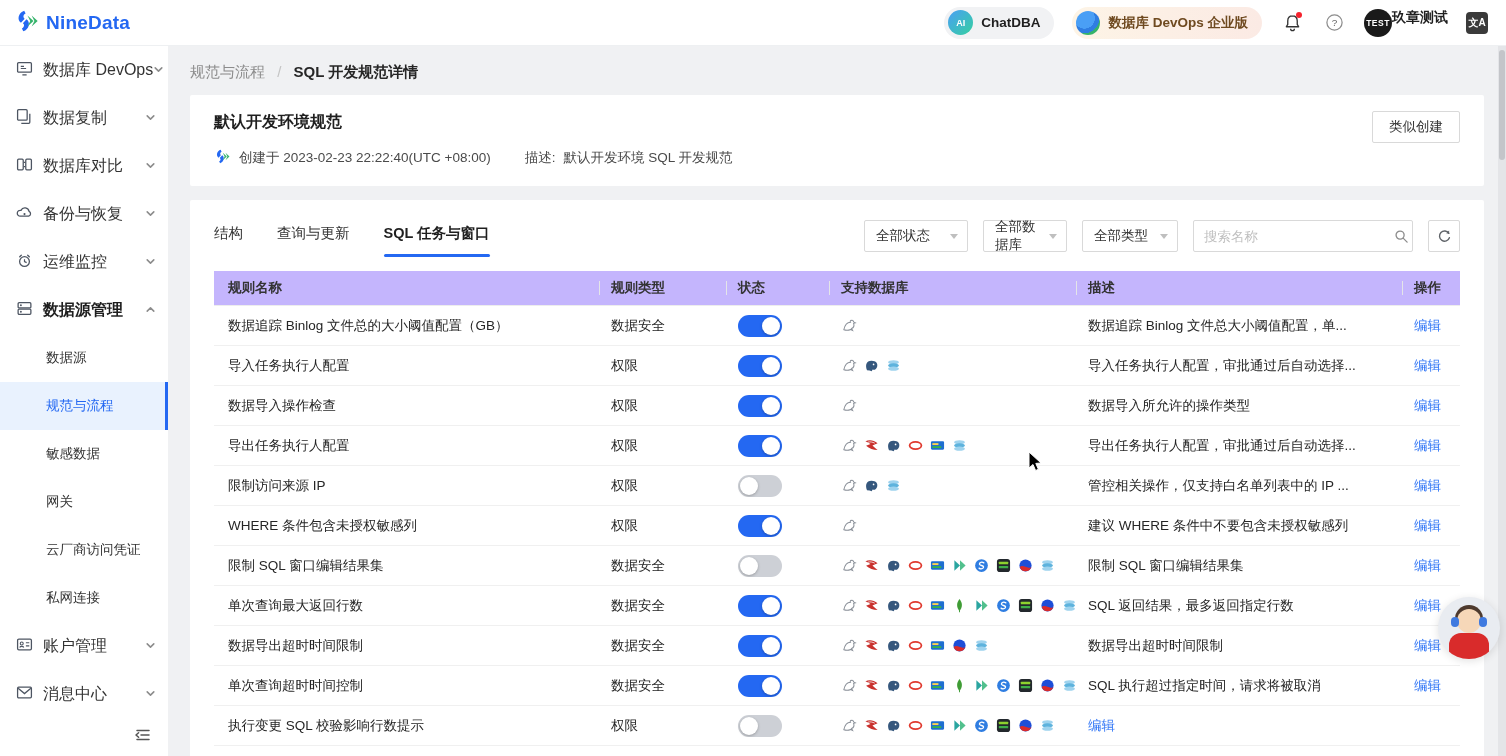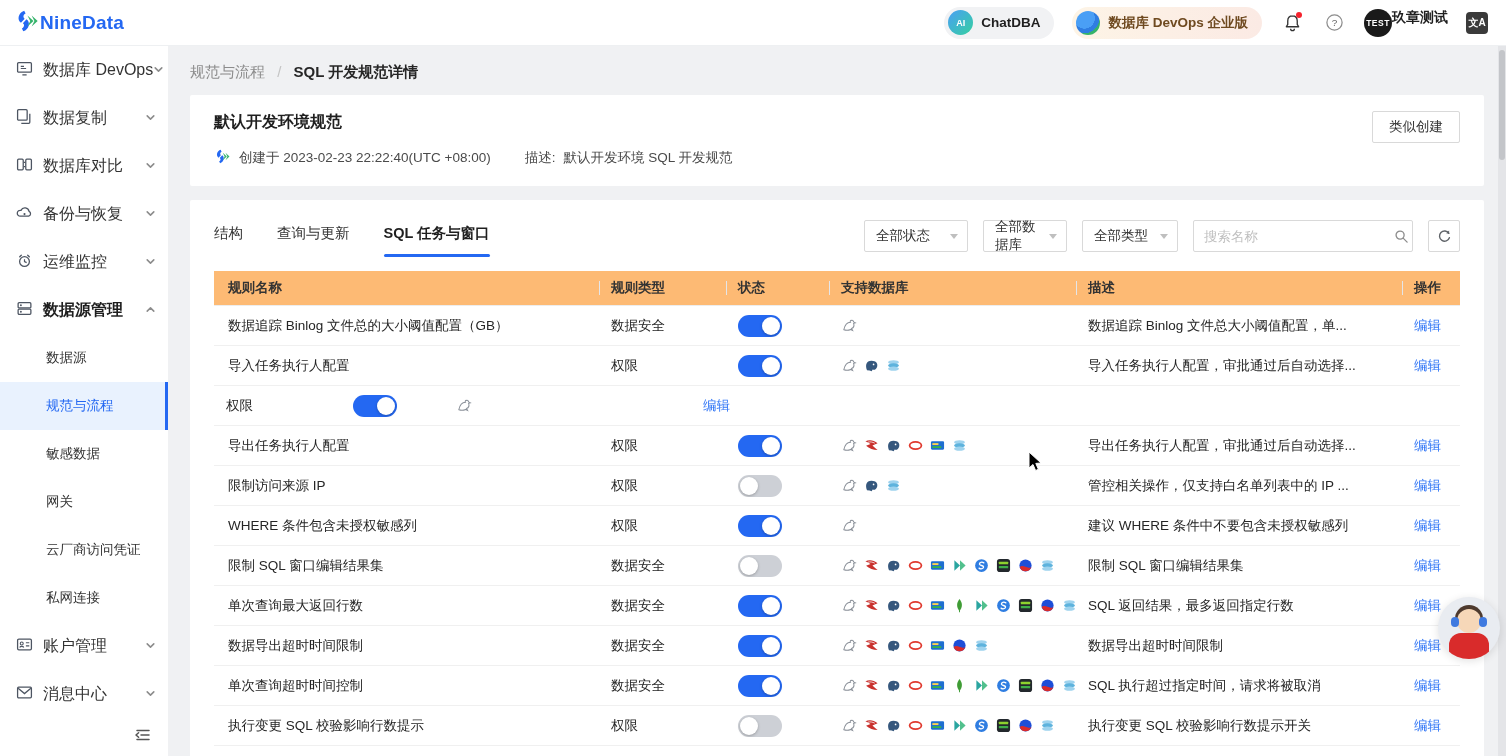--- a/index.html
+++ b/index.html
@@ -2,21 +2,21 @@
 <html><head>
 <meta charset="utf-8">
 <style>
   * { margin:0; padding:0; box-sizing:border-box; }
   html,body { width:1506px; height:756px; overflow:hidden; }
   body { font-family:"Liberation Sans","DejaVu Sans",sans-serif; color:#262626; background:#f0f1f3; }
   .app { position:relative; width:1506px; height:756px; background:#f0f1f3; overflow:hidden; }
 
   
   .topbar { position:absolute; top:0; left:0; right:0; height:46px; background:#fff; border-bottom:1px solid #eef0f2; display:flex; align-items:center; padding:0 18px 0 14px; z-index:5; }
-  .logo { display:flex; align-items:center; gap:0; }
+  .logo { display:flex; align-items:center; gap:6px; }
   .logo-text { font-size:19px; font-weight:bold; color:#2468f2; letter-spacing:.2px; }
   .topbar-right { margin-left:auto; display:flex; align-items:center; gap:18px; }
   .pill { display:flex; align-items:center; gap:8px; height:32px; border-radius:16px; padding:0 14px 0 4px; font-size:13.5px; font-weight:600; cursor:pointer; }
   .pill-chat { background:#f1f2f4; color:#1f1f1f; }
   .pill-edition { background:linear-gradient(90deg,#fdf4e6,#fbeae4); color:#6f4a20; }
   .ai-badge { width:25px; height:25px; border-radius:50%; background:linear-gradient(135deg,#4a9ff5,#35d0a0); color:#fff; font-size:9px; font-weight:bold; display:flex; align-items:center; justify-content:center; }
   .globe-badge { width:24px; height:24px; border-radius:50%; background:radial-gradient(circle at 35% 30%,#4a9ff5 0 45%,#2f7de1 46% 65%,#35b36b 66% 100%); }
   .icon-btn { position:relative; display:flex; align-items:center; justify-content:center; width:24px; height:24px; cursor:pointer; }
   .bell-dot { position:absolute; top:1px; right:2px; width:6px; height:6px; border-radius:50%; background:#f5222d; }
   .avatar-group { display:flex; align-items:flex-start; cursor:pointer; }
@@ -60,21 +60,21 @@
   .caret { width:0; height:0; border-left:4.5px solid transparent; border-right:4.5px solid transparent; border-top:5px solid #bfbfbf; }
   .searchbox { display:flex; align-items:center; width:220px; height:32px; border:1px solid #d9d9d9; border-radius:2px; background:#fff; }
   .searchbox input { flex:1; border:none; outline:none; height:100%; padding:0 10px; font-size:13.5px; font-family:inherit; color:#333; background:transparent; }
   .searchbox input::placeholder { color:#bfbfbf; }
   .search-suffix { width:32px; height:100%; display:flex; align-items:center; justify-content:center; cursor:pointer; }
   .refresh-btn { width:32px; height:32px; border:1px solid #d9d9d9; border-radius:2px; background:#fff; display:flex; align-items:center; justify-content:center; cursor:pointer; }
 
   
   .table { margin-top:14px; font-size:13.5px; }
   .tr { display:flex; align-items:center; height:40px; border-bottom:1px solid #f0f0f0; }
-  .thead { background:#fdba74; height:35px; border-bottom:1px solid #ededed; font-weight:600; color:#333; }
+  .thead { background:#c4b5fd; height:35px; border-bottom:1px solid #ededed; font-weight:600; color:#333; }
   .td { padding:0 12px; display:flex; align-items:center; overflow:hidden; white-space:nowrap; }
   .thead .td { position:relative; }
   .thead .td + .td::before { content:""; position:absolute; left:0; top:50%; transform:translateY(-50%); width:1px; height:14px; background:#e4e5e8; }
   .col-name { width:385px; padding-left:14px; }
   .col-type { width:127px; }
   .col-status { width:103px; }
   .col-dbs  { width:247px; gap:6px; }
   .col-desc { flex:1; }
   .col-act  { width:58px; }
   .toggle { width:44px; height:22px; border-radius:11px; position:relative; cursor:pointer; transition:background .2s; }
@@ -367,33 +367,35 @@
                     <ellipse cx="8" cy="11.4" rx="5.8" ry="2.3" fill="#9fd3ee"></ellipse>
                   </svg>
                 </span>
               </div>
               <div class="td col-desc">导入任务执行人配置，审批通过后自动选择...</div>
               <div class="td col-act">
                 <span class="edit-link">编辑</span>
               </div>
             </div>
             <div class="tr">
+              <div class="td col-name">数据导入操作检查</div>
               <div class="td col-type">权限</div>
               <div class="td col-status">
                 <span class="toggle on">
                   <span class="knob"></span>
                 </span>
               </div>
               <div class="td col-dbs">
                 <span class="db-icon">
                   <svg viewBox="0 0 16 16">
                     <path d="M2 12.5 C3 7.5,5.5 4.5,9 4.5 C8.3 3.3,9.2 2,10.3 2.6 C11.3 2.2,12.3 3.2,12.3 4.2 L14.2 5.2 L12.4 5.7 C13.3 8.3,12.2 10.4,10.2 11.3 L11.2 13.2 L9.2 12.2 C7 13.2,4.2 13.2,2 12.5 Z" fill="none" stroke="#8a9099" stroke-width="1.1"></path>
                   </svg>
                 </span>
               </div>
+              <div class="td col-desc">数据导入所允许的操作类型</div>
               <div class="td col-act">
                 <span class="edit-link">编辑</span>
               </div>
             </div>
             <div class="tr">
               <div class="td col-name">导出任务执行人配置</div>
               <div class="td col-type">权限</div>
               <div class="td col-status">
                 <span class="toggle on">
                   <span class="knob"></span>
@@ -856,21 +858,20 @@
                   </svg>
                 </span>
                 <span class="db-icon">
                   <svg viewBox="0 0 16 16">
                     <ellipse cx="8" cy="4.6" rx="5.8" ry="2.3" fill="#9fd3ee"></ellipse>
                     <ellipse cx="8" cy="8" rx="5.8" ry="2.3" fill="#5eb3dd"></ellipse>
                     <ellipse cx="8" cy="11.4" rx="5.8" ry="2.3" fill="#9fd3ee"></ellipse>
                   </svg>
                 </span>
               </div>
-              <div class="td col-desc">执行变更 SQL 校验影响行数提示开关</div>
               <div class="td col-act">
                 <span class="edit-link">编辑</span>
               </div>
             </div>
           </div>
       </div>
     </div>
   </div>
 
   <div class="scroll-track">

